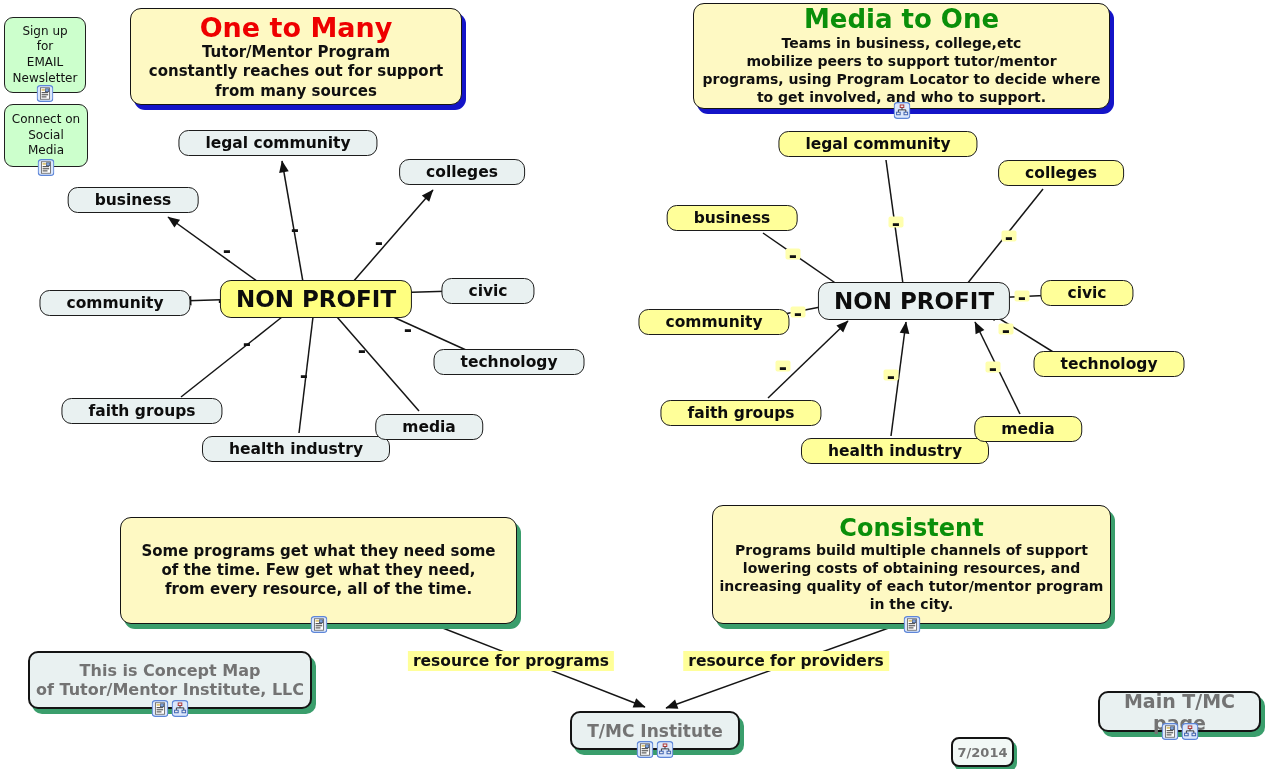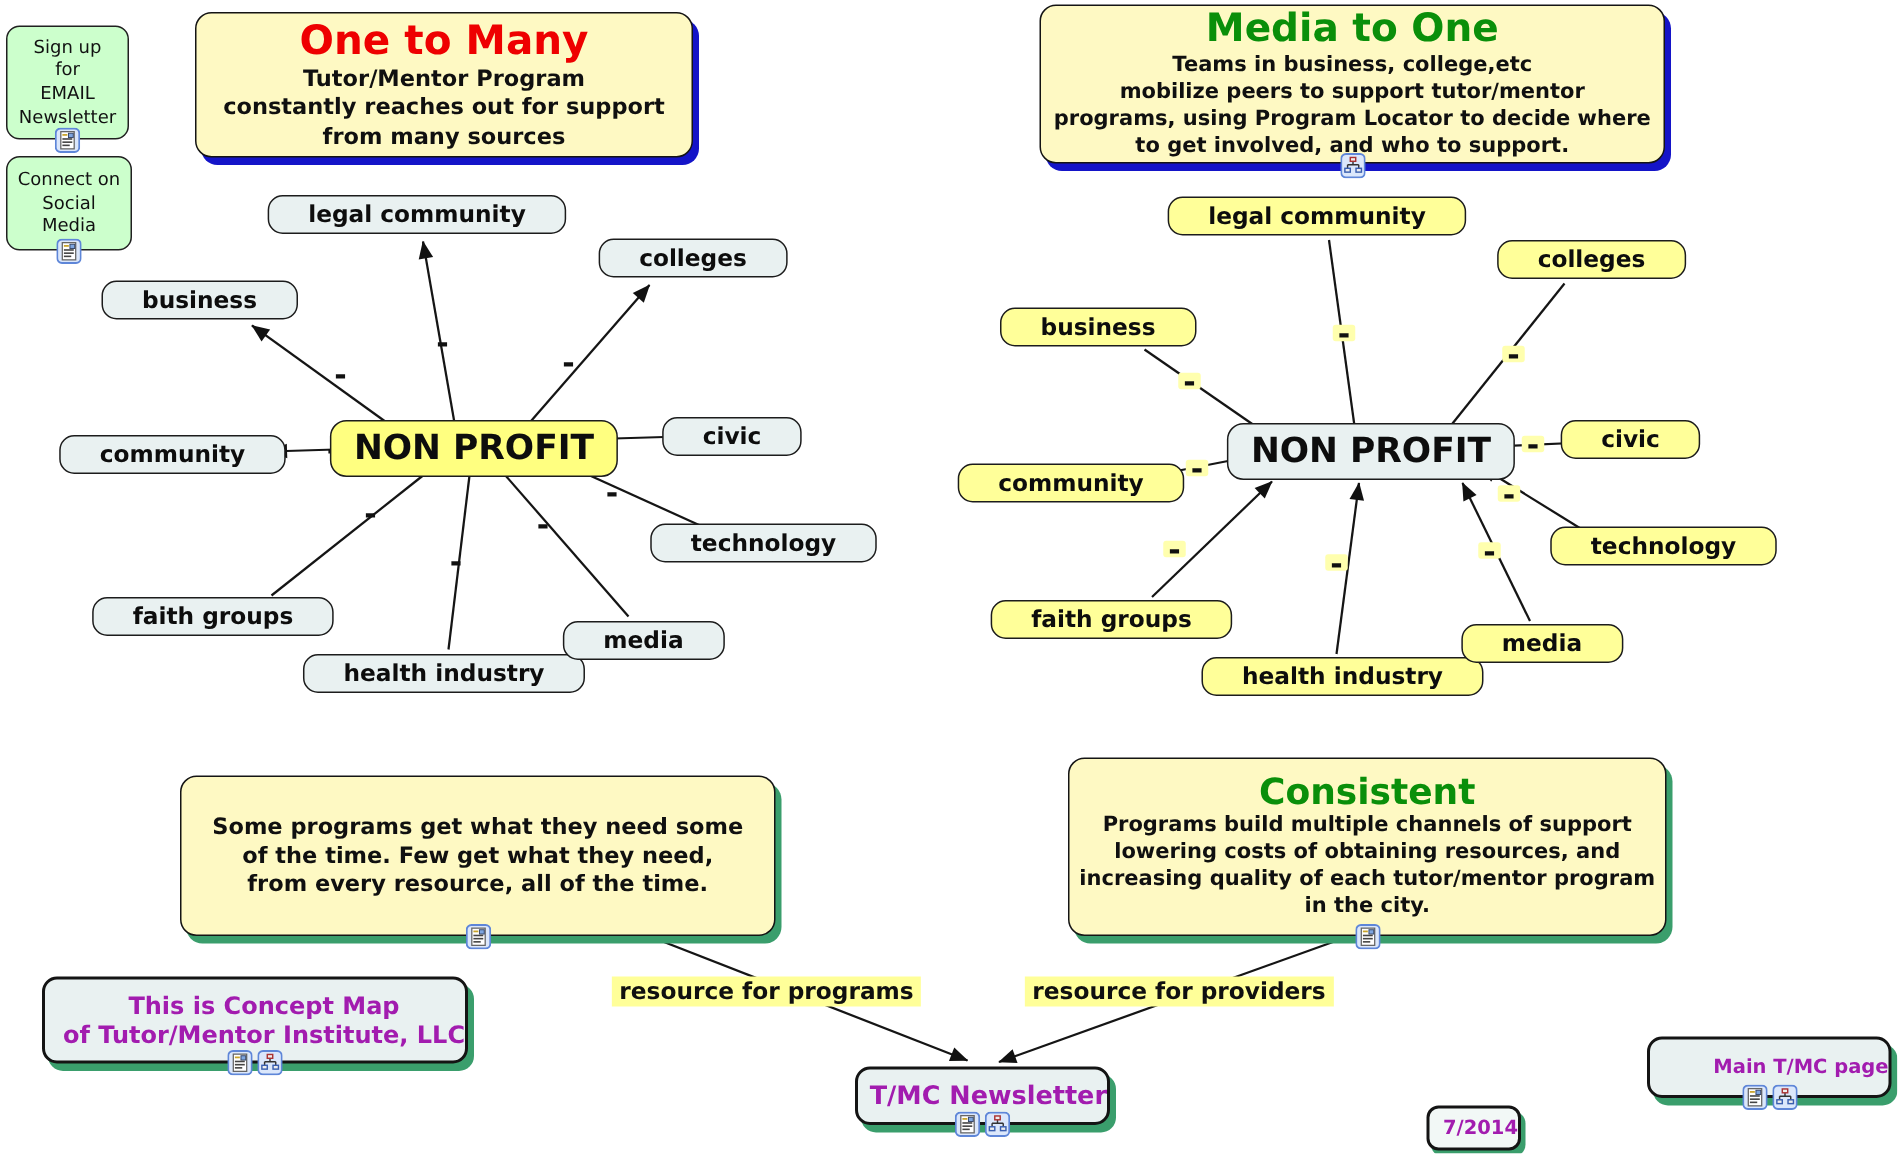--- a/index.html
+++ b/index.html
@@ -16,22 +16,22 @@
   .callout{position:absolute;background:#fef9c3;border:1.8px solid #141414;border-radius:11px;
            display:flex;flex-direction:column;align-items:center;justify-content:center;
            text-align:center;z-index:3;}
   .callout.blue-sh{box-shadow:4px 5px 0 #1414c8;}
   .callout.green-sh{box-shadow:4px 5px 0 #3a9e6c;}
   .callout-title{font-weight:700;line-height:1.15;}
   .c-red{color:#ee0000;}
   .c-green{color:#0a8f0a;}
   .callout-body{font-weight:700;white-space:pre-line;color:#101010;line-height:1.28;}
   .infobox{position:absolute;background:#e9f1f1;border:2px solid #141414;border-radius:10px;
-           box-shadow:4px 5px 0 #3a9e6c;display:flex;align-items:center;justify-content:flex-end;
-           text-align:center;font-weight:700;z-index:3;white-space:pre-line;color:#a21caf;}
+           box-shadow:4px 5px 0 #3a9e6c;display:flex;align-items:center;justify-content:center;
+           text-align:center;font-weight:700;z-index:3;white-space:pre-line;color:#737373;}
   .greenbox{position:absolute;background:#ccffcc;border:1.4px solid #202020;border-radius:9px;
             display:flex;align-items:center;justify-content:center;text-align:center;
             font-size:12px;line-height:1.3;z-index:3;color:#111;}
   .iconrow{position:absolute;left:50%;bottom:-10px;transform:translateX(-50%);
            display:flex;gap:3px;z-index:4;}
   .iconbtn{width:17px;height:17px;display:block;}
   .dash{position:absolute;transform:translate(-50%,-50%);z-index:2;width:15px;height:11px;
         display:flex;align-items:center;justify-content:center;font-weight:700;font-size:20px;
         color:#111;line-height:1;}
   .dash.hl{background:#ffffae;border-radius:2px;}
@@ -214,32 +214,32 @@
       <svg class="iconbtn">
           <use href="#ic-map"></use>
         </svg>
     </div>
   </div>
 
   <div class="linklabel" style="left:511px;top:661px">resource for programs</div>
   <div class="linklabel" style="left:786px;top:661px">resource for providers</div>
 
   <div class="infobox" style="left:570px;top:711px;width:166px;height:35px;font-size:17px">
-    <span>T/MC Newsletter</span>
-    <div class="iconrow">
-      <svg class="iconbtn">
-          <use href="#ic-doc"></use>
-        </svg>
-      <svg class="iconbtn">
-          <use href="#ic-map"></use>
-        </svg>
-    </div>
-  </div>
-
-  <div class="infobox" style="left:1098px;top:691px;width:159px;height:37px;font-size:13px">
+    <span>T/MC Institute</span>
+    <div class="iconrow">
+      <svg class="iconbtn">
+          <use href="#ic-doc"></use>
+        </svg>
+      <svg class="iconbtn">
+          <use href="#ic-map"></use>
+        </svg>
+    </div>
+  </div>
+
+  <div class="infobox" style="left:1098px;top:691px;width:159px;height:37px;font-size:19px">
     <span>Main T/MC page</span>
     <div class="iconrow">
       <svg class="iconbtn">
           <use href="#ic-doc"></use>
         </svg>
       <svg class="iconbtn">
           <use href="#ic-map"></use>
         </svg>
     </div>
   </div>

